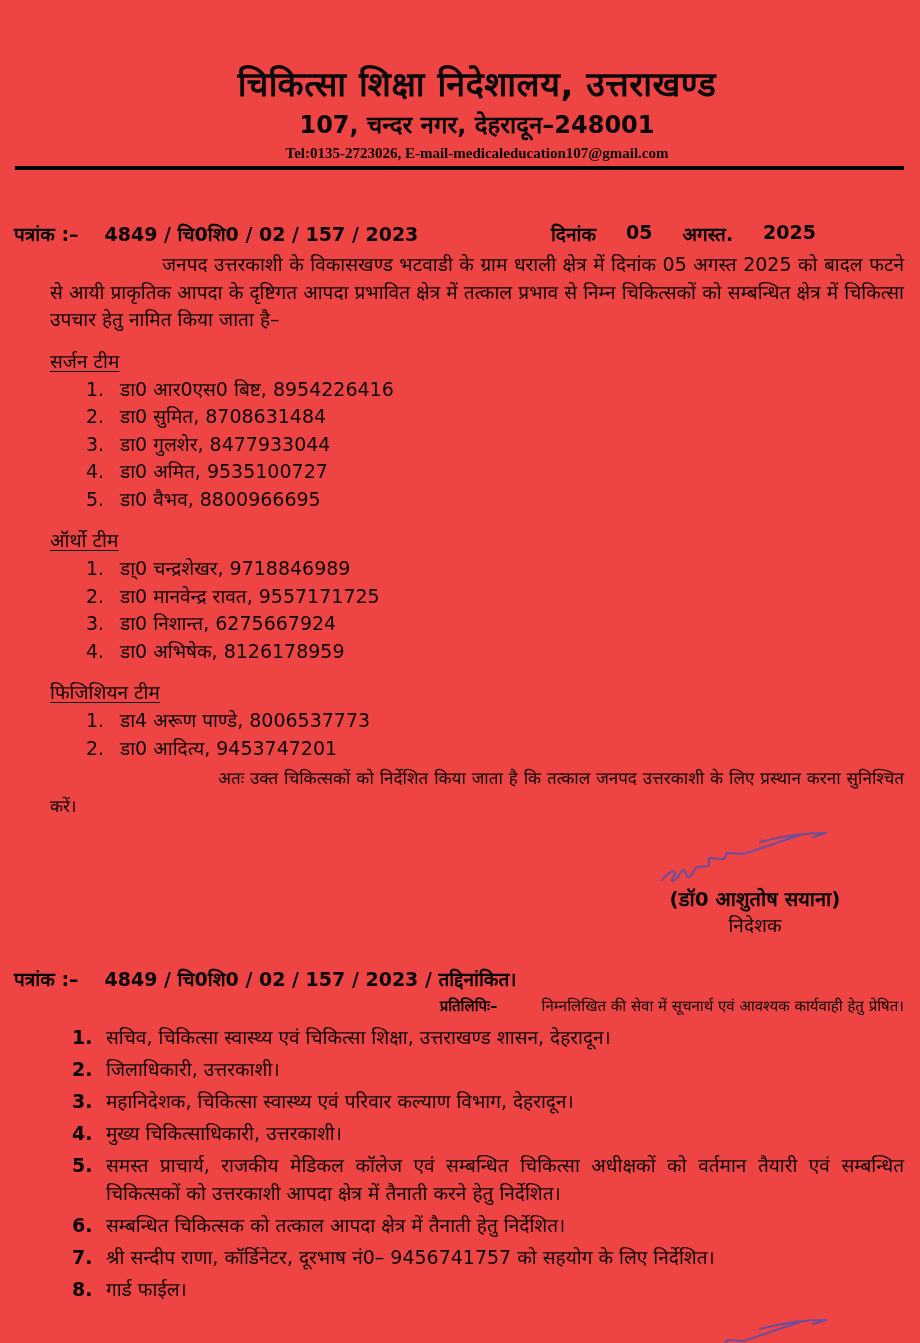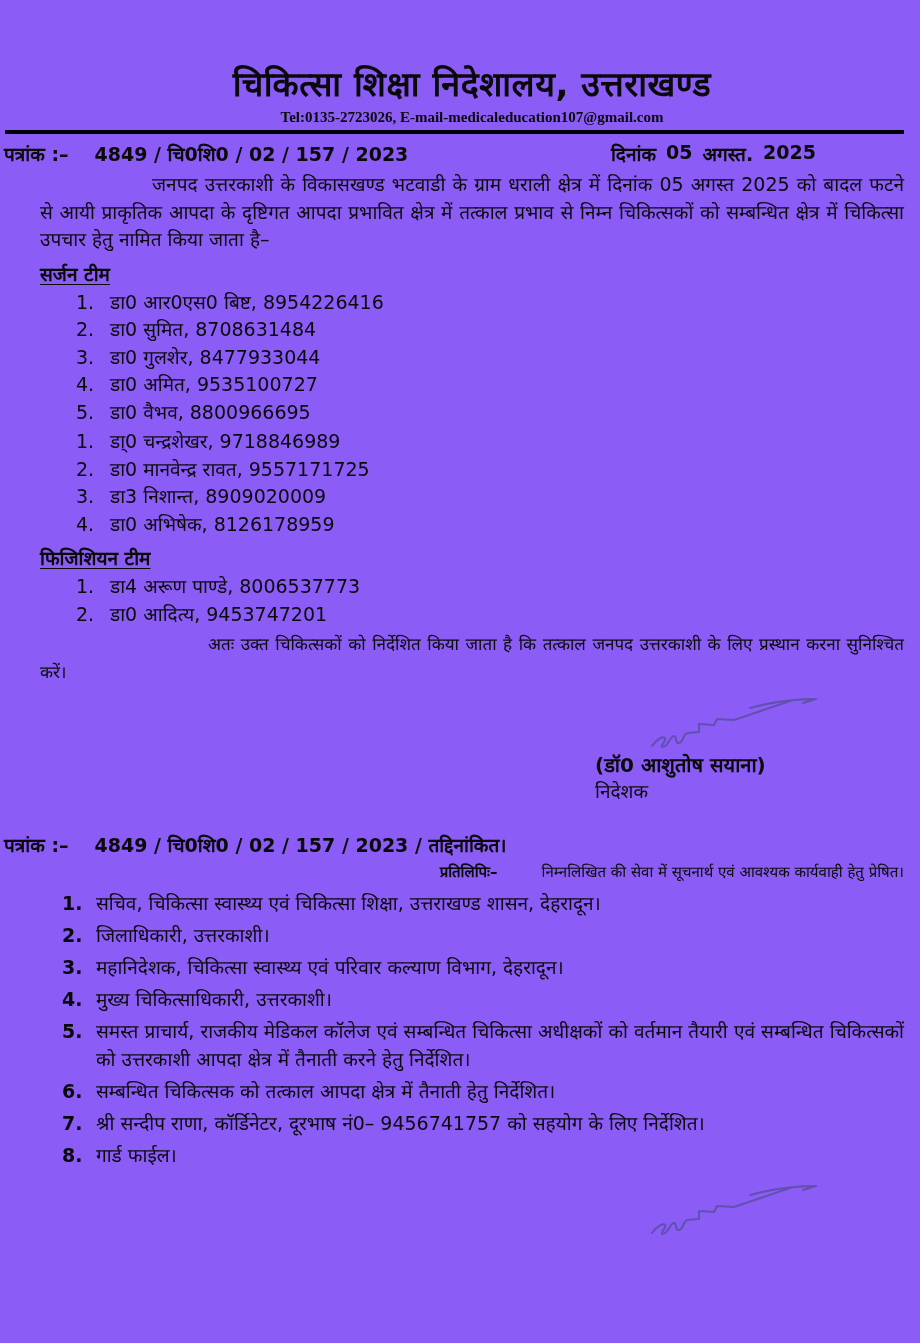--- a/index.html
+++ b/index.html
@@ -3,23 +3,23 @@
 <meta charset="utf-8">
 <style>
   * { margin: 0; padding: 0; box-sizing: border-box; }
   html, body { background: #ffffff; }
   body { font-family: "DejaVu Sans", sans-serif; color: #0a0a0a; }
   .page {
     position: relative;
     width: 920px;
     height: 1343px;
     margin: 0 auto;
-    background: #8b5cf6;
+    background: #ef4444;
     overflow: hidden;
-    padding: 62px 16px 0 40px;
+    padding: 62px 16px 0 50px;
   }
   
   .letterhead { text-align: center; }
   .org-name {
     font-size: 34px;
     font-weight: 700;
     line-height: 44px;
     letter-spacing: 0.5px;
   }
   .org-address {
@@ -49,42 +49,43 @@
     font-size: 19px;
     font-weight: 700;
     white-space: nowrap;
   }
   .ref-row .ref-label { margin-left: -36px; }
   .ref-row .ref-number { margin-left: 26px; }
   .date-group {
     margin-left: auto;
     margin-right: 88px;
     display: flex;
-    gap: 10px;
+    gap: 30px;
+    margin-top: 44px;
   }
   
   .subject {
     text-align: center;
     font-size: 20px;
     font-weight: 700;
     margin-top: 5px;
   }
   .subject span { text-decoration: underline; text-underline-offset: 3px; }
   
   .para {
     font-size: 19px;
     line-height: 27.5px;
     text-align: justify;
     margin-top: 4px;
   }
   .para.indent { text-indent: 112px; }
   .team-heading {
     font-size: 19px;
-    font-weight: 700;
-    margin-top: 7px;
+    font-weight: 400;
+    margin-top: 14px;
   }
   .team-heading span { text-decoration: underline; text-underline-offset: 3px; }
   ol.member-list {
     list-style: none;
     counter-reset: li;
     margin: 2px 0 0 36px;
   }
   ol.member-list li {
     counter-increment: li;
     font-size: 19px;
@@ -100,21 +101,21 @@
     font-size: 17px;
     line-height: 28px;
     text-align: justify;
     text-indent: 168px;
     margin-top: 2px;
   }
   
   .sig-block {
     width: 300px;
     margin-left: 555px;
-    text-align: left;
+    text-align: center;
   }
   .sig-block.first { margin-top: 8px; }
   .sig-block.second { margin-top: 12px; }
   .sig-ink { display: block; margin: 0 auto -4px auto; }
   .sig-name { font-size: 20px; font-weight: 700; line-height: 26px; }
   .sig-title { font-size: 19px; line-height: 26px; }
   
   .ref2-row {
     display: flex;
     align-items: baseline;
@@ -155,20 +156,21 @@
     flex: 0 0 34px;
   }
 </style>
 </head>
 <body>
 
 <div class="page">
 
   <div class="letterhead">
     <div class="org-name">चिकित्सा शिक्षा निदेशालय, उत्तराखण्ड</div>
+    <div class="org-address">107, चन्दर नगर, देहरादून–248001</div>
     <div class="org-contact">Tel:0135-2723026,   E-mail-medicaleducation107@gmail.com</div>
   </div>
   <div class="rule-thick"></div>
 
   <div class="ref-row">
     <span class="ref-label">पत्रांक :–</span>
     <span class="ref-number">4849 / चि0शि0 / 02 / 157 / 2023</span>
     <span class="date-group">
       <span>दिनांक</span>
       <span>05</span>
@@ -192,29 +194,30 @@
         <span>डा0 गुलशेर, 8477933044</span>
       </li>
     <li>
         <span>डा0 अमित, 9535100727</span>
       </li>
     <li>
         <span>डा0 वैभव, 8800966695</span>
       </li>
   </ol>
 
+  <div class="team-heading"><span>ऑर्थो टीम</span></div>
   <ol class="member-list">
     <li>
         <span>डा्0 चन्द्रशेखर, 9718846989</span>
       </li>
     <li>
         <span>डा0 मानवेन्द्र रावत, 9557171725</span>
       </li>
     <li>
-        <span>डा3 निशान्त, 8909020009</span>
+        <span>डा0 निशान्त, 6275667924</span>
       </li>
     <li>
         <span>डा0 अभिषेक, 8126178959</span>
       </li>
   </ol>
 
   <div class="team-heading"><span>फिजिशियन टीम</span></div>
   <ol class="member-list">
     <li>
         <span>डा4 अरूण पाण्डे, 8006537773</span>

